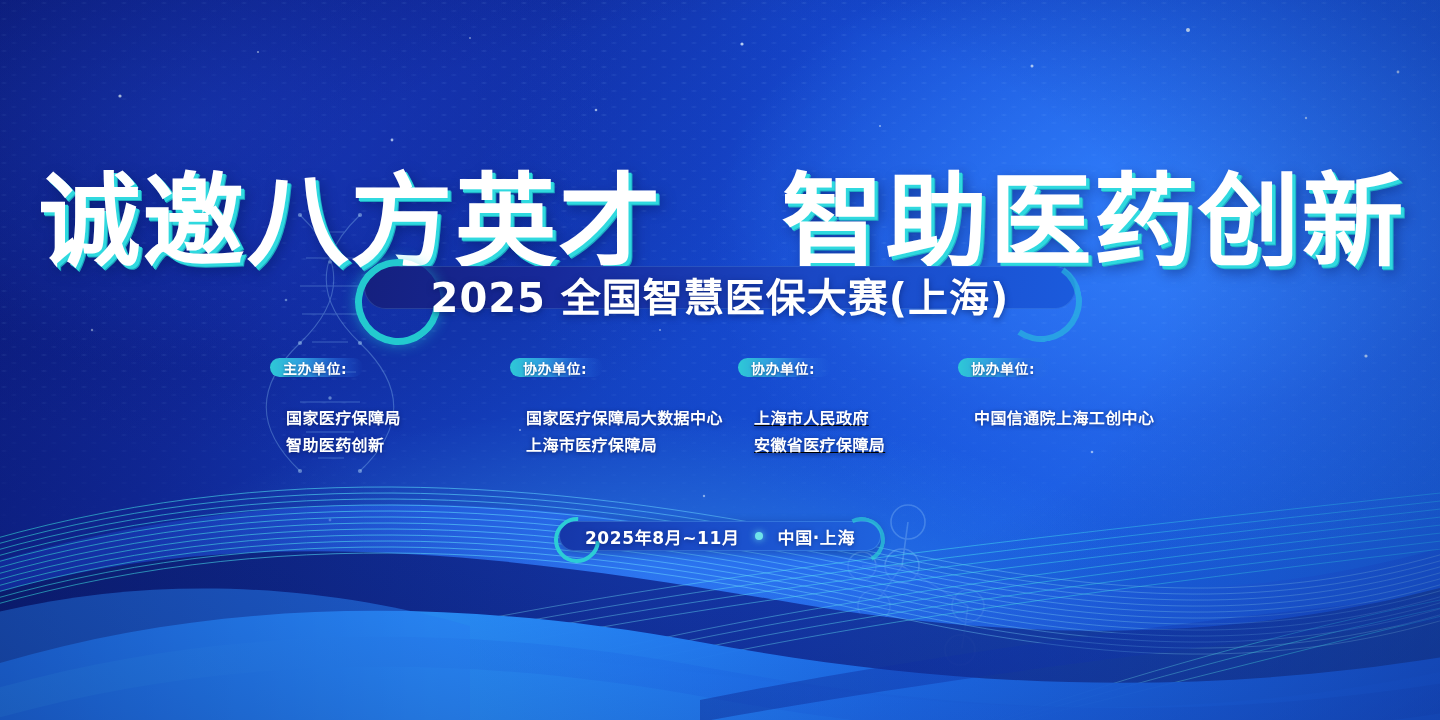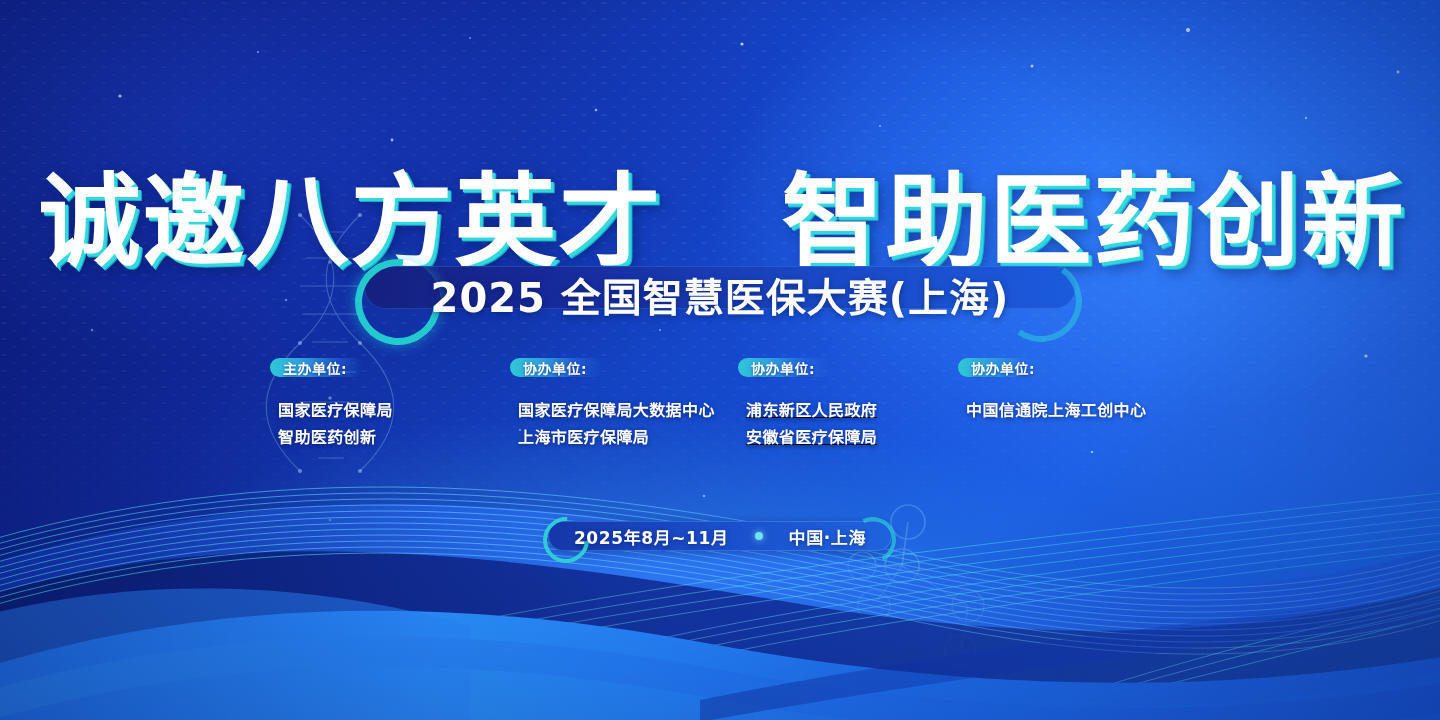--- a/index.html
+++ b/index.html
@@ -104,33 +104,33 @@
     padding:0 16px 0 13px;
     border-radius:12px;
     font-size:14px;font-weight:bold;color:#ffffff;
     letter-spacing:.5px;
     font-family:"DejaVu Sans","Liberation Sans",sans-serif;
     background:linear-gradient(90deg,#2ec9d6 0%,#2f9fe0 34%,rgba(40,110,225,.55) 72%,rgba(35,95,215,0) 100%);
     text-shadow:0 1px 3px rgba(0,25,90,.6);
     margin-bottom:12px;
     white-space:nowrap;
   }
-  .org-list{list-style:none;margin:8px;padding:0;}
+  .org-list{list-style:none;margin:16px;padding:0;}
   .org-list li{
     font-size:16px;line-height:27px;color:#ffffff;font-weight:bold;
     font-family:"DejaVu Sans","Liberation Sans",sans-serif;
     letter-spacing:.4px;
     text-shadow:0 1px 4px rgba(2,18,80,.65);
     white-space:nowrap;
   }
 
   
   .date-wrap{position:absolute;left:0;right:0;top:521px;display:flex;justify-content:center;}
   .date-pill{
-    position:relative;height:30px;display:flex;align-items:center;gap:26px;
+    position:relative;height:30px;display:flex;align-items:center;gap:15px;
     padding:0 26px;border-radius:16px;
     background:linear-gradient(96deg,#1536a8 0%,#1a4cc8 45%,#1f63de 100%);
     box-shadow:inset 0 0 0 1px rgba(120,210,255,.25),0 2px 10px rgba(0,20,90,.35);
   }
   .date-pill::before{
     content:"";position:absolute;left:-5px;top:-4px;
     width:38px;height:38px;border-radius:50%;
     border:4px solid #2ccdd6;border-right-color:transparent;
     transform:rotate(-42deg);
   }
@@ -358,21 +358,21 @@
         <div class="org-head">协办单位:</div>
         <ul class="org-list">
           <li>国家医疗保障局大数据中心</li>
           <li>上海市医疗保障局</li>
         </ul>
       </div>
 
       <div class="org-col c3">
         <div class="org-head">协办单位:</div>
         <ul class="org-list">
-          <li>浦东新区人民政府</li>
+          <li>上海市人民政府</li>
           <li>安徽省医疗保障局</li>
         </ul>
       </div>
 
       <div class="org-col c4">
         <div class="org-head">协办单位:</div>
         <ul class="org-list">
           <li>中国信通院上海工创中心</li>
         </ul>
       </div>

